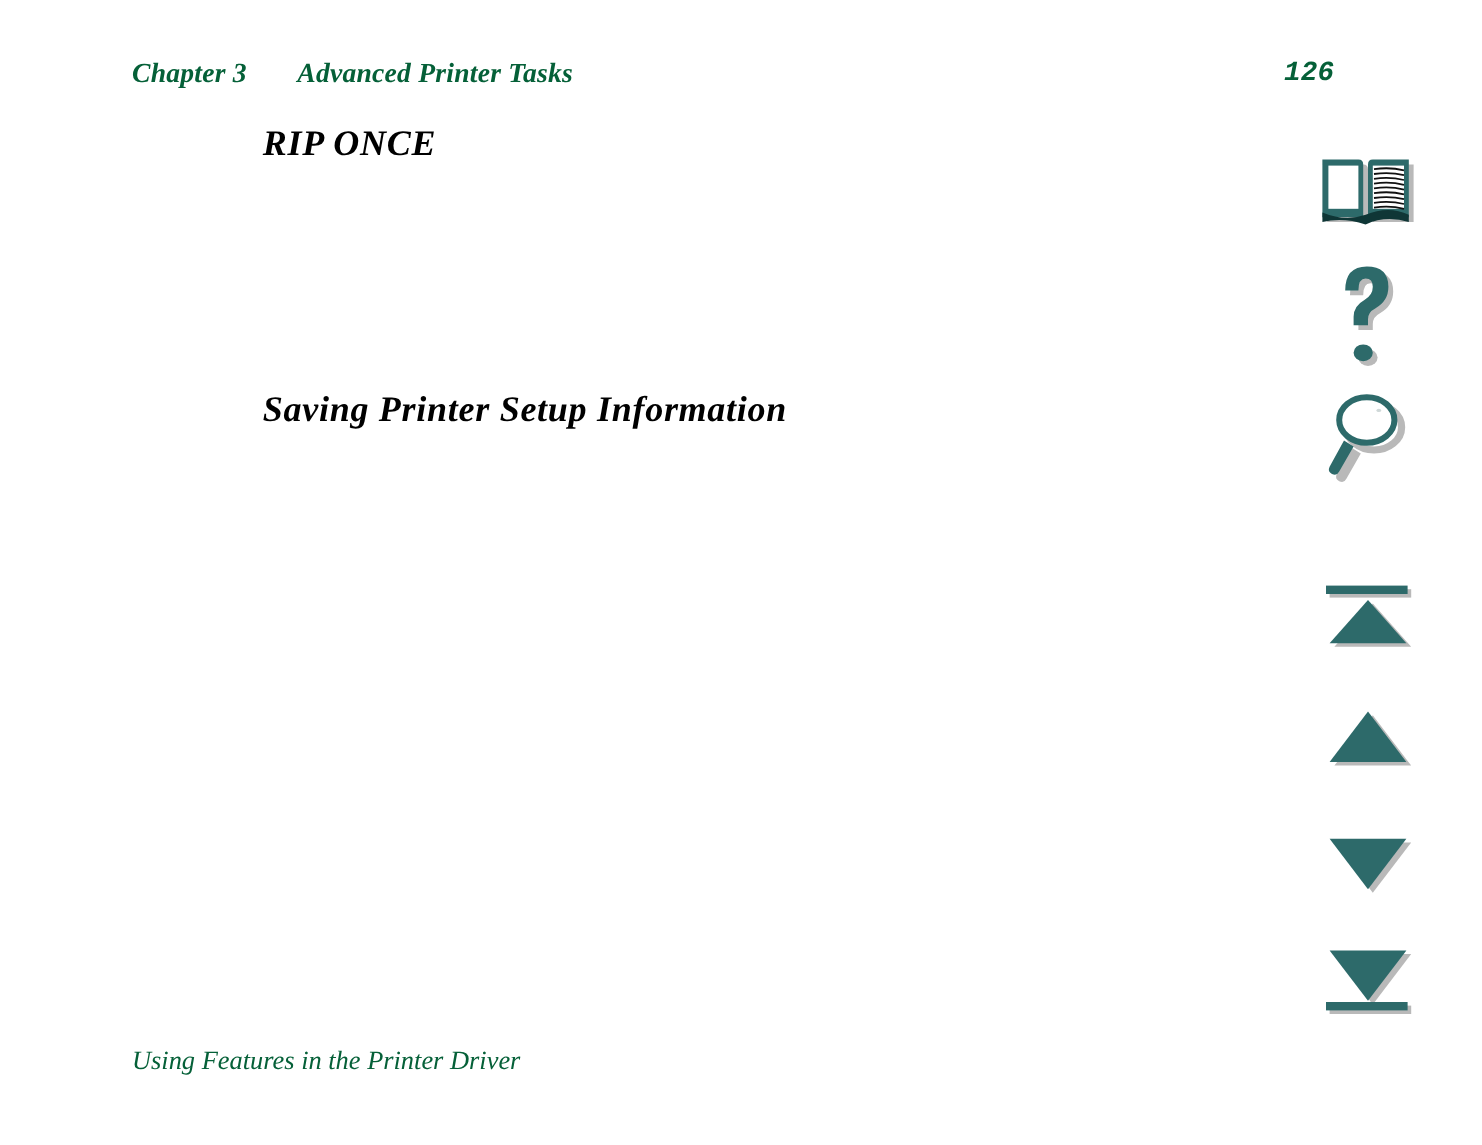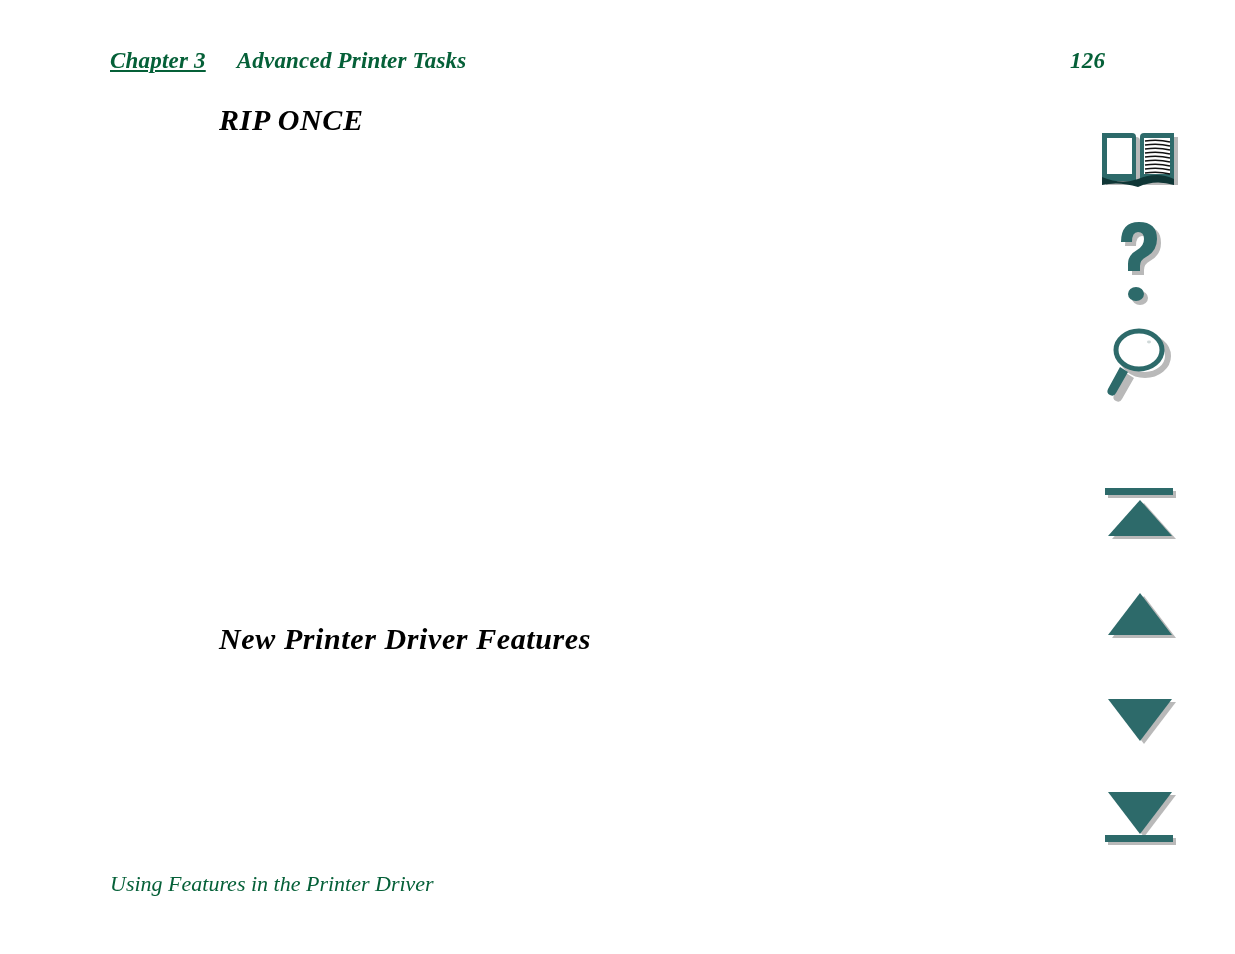--- a/index.html
+++ b/index.html
@@ -36,26 +36,27 @@
   }
   .chapter-label,
   .chapter-title,
   .page-number {
     color: #056038;
     font-weight: bold;
     font-style: italic;
     font-size: 23px;
     letter-spacing: 0.2px;
   }
-  .chapter-label { margin-right: 31px; text-decoration: underline; }
+  .chapter-label { margin-right: 42px; }
   .page-number {
     position: absolute;
     left: 960px;
     top: 0;
     font-size: 23px;
+    font-family: Liberation Mono, monospace;
   }
 
   
   .heading {
     position: absolute;
     color: #000000;
     font-weight: bold;
     font-style: italic;
     font-size: 30px;
     letter-spacing: 0.6px;
@@ -111,22 +112,22 @@
   <div class="running-header">
     <div class="header-left">
       <span class="chapter-label">Chapter 3</span>
       <span class="chapter-title">Advanced Printer Tasks</span>
     </div>
     <span class="page-number">126</span>
   </div>
 
   <div class="heading heading-rip-once">RIP ONCE</div>
 
-
-  <div class="heading heading-newdrv">New Printer Driver Features</div>
+  <div class="heading heading-saving">Saving Printer Setup Information</div>
+
 
   <div class="footer-link">Using Features in the Printer Driver</div>
 
   <div class="nav-column">
 
     <div class="nav-btn nav-book">
       <span>
         <svg width="88" height="66" viewBox="0 0 88 66">
 
           <path d="M10 9 h30 q4 0 4 4 v44 h-34 z" fill="#b9b9b9"></path>

